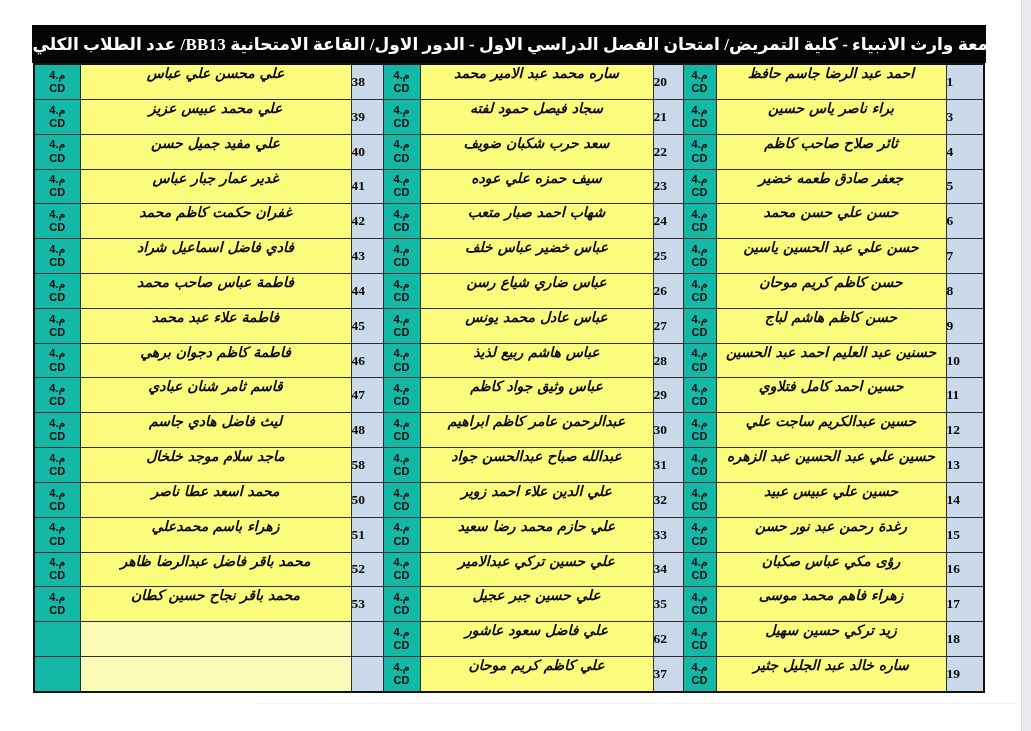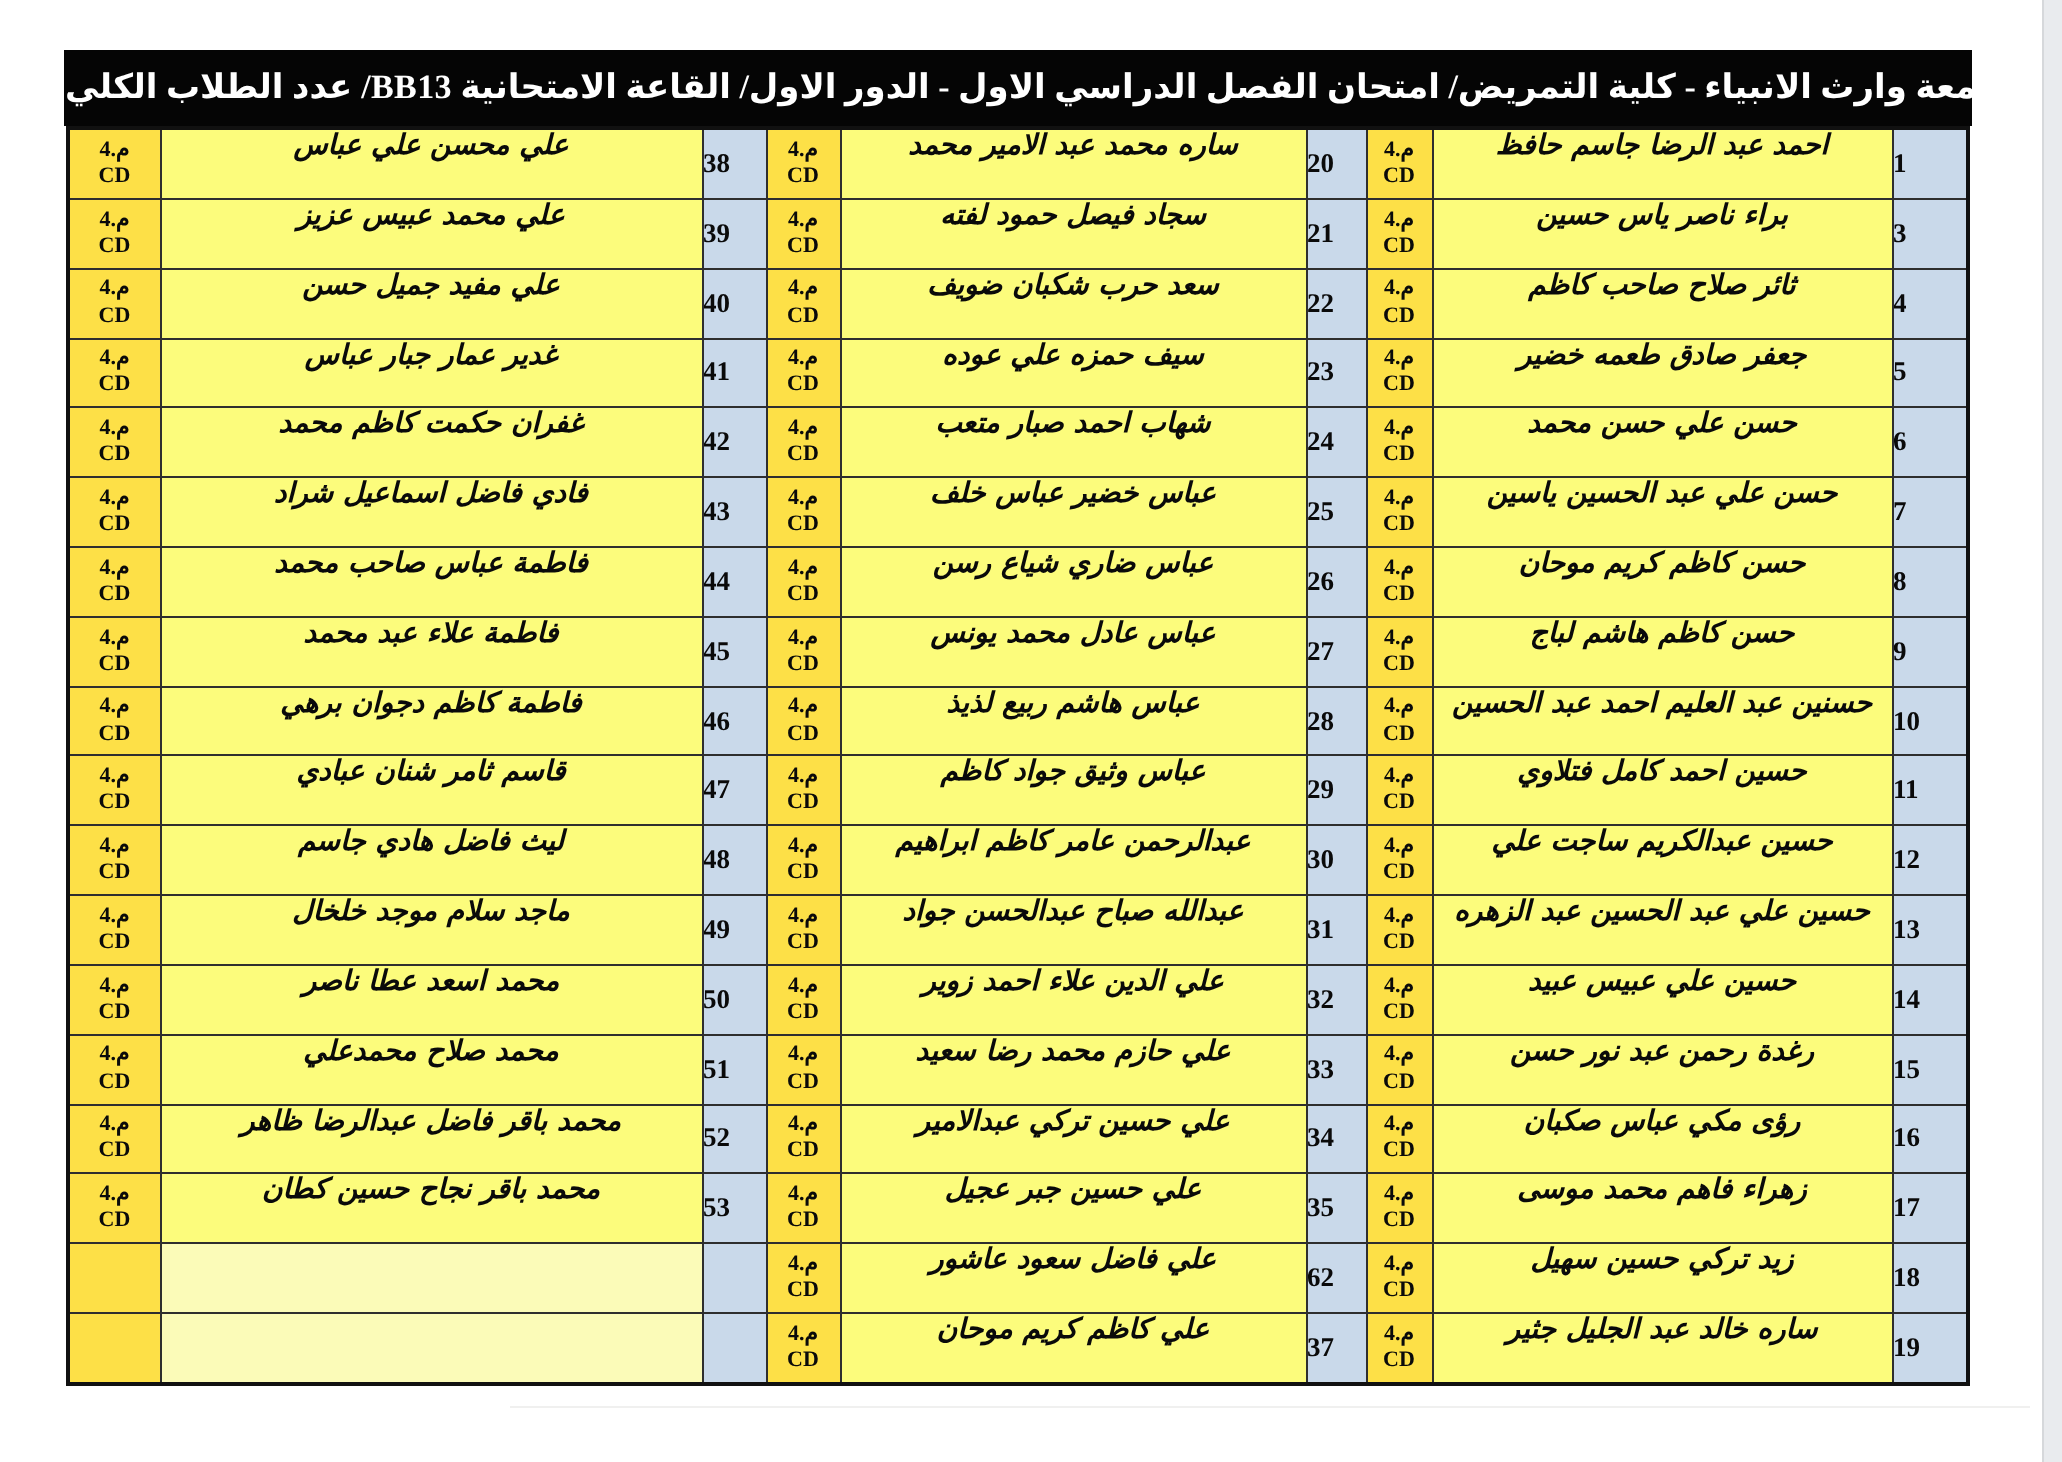--- a/index.html
+++ b/index.html
@@ -29,22 +29,22 @@
     font-weight:bold;font-size:13.5px;color:#0a0a0a;
   }
   td.name{
     background:#fcfc7c;text-align:center;vertical-align:top;
     padding-top:4px;font-weight:bold;font-size:14px;color:#0a0a0a;
     font-family:"DejaVu Sans",sans-serif;
     font-style:italic;
   }
   td.name.empty{background:#fbfbb8;}
   td.badge{
-    background:#fde047;text-align:center;vertical-align:middle;
-    font-family:Liberation Serif, serif;
+    background:#14b8a6;text-align:center;vertical-align:middle;
+    font-family:Liberation Sans, sans-serif;
     font-weight:bold;font-size:11px;line-height:1.2;color:#0a0a0a;
   }
   .edge-strip{
     position:absolute;right:0;top:0;width:9px;height:731px;
     background:#e9ebee;border-left:1px solid #d6d8db;
   }
   .faint-line{
     position:absolute;left:255px;top:703px;width:760px;height:1px;
     background:#f0f0ef;
   }
@@ -306,21 +306,21 @@
       <td class="badge g-right">
             <div class="b1">م.4</div>
             <div class="b2">CD</div>
           </td>
       <td class="no g-middle">31</td>
       <td class="name g-middle">عبدالله صباح عبدالحسن جواد</td>
       <td class="badge g-middle">
             <div class="b1">م.4</div>
             <div class="b2">CD</div>
           </td>
-      <td class="no g-left">49</td>
+      <td class="no g-left">58</td>
       <td class="name g-left">ماجد سلام موجد خلخال</td>
       <td class="badge g-left">
             <div class="b1">م.4</div>
             <div class="b2">CD</div>
           </td>
     </tr>
 
     <tr>
       <td class="no g-right">14</td>
       <td class="name g-right">حسين علي عبيس عبيد</td>
@@ -349,21 +349,21 @@
             <div class="b1">م.4</div>
             <div class="b2">CD</div>
           </td>
       <td class="no g-middle">33</td>
       <td class="name g-middle">علي حازم محمد رضا سعيد</td>
       <td class="badge g-middle">
             <div class="b1">م.4</div>
             <div class="b2">CD</div>
           </td>
       <td class="no g-left">51</td>
-      <td class="name g-left">محمد صلاح محمدعلي</td>
+      <td class="name g-left">زهراء باسم محمدعلي</td>
       <td class="badge g-left">
             <div class="b1">م.4</div>
             <div class="b2">CD</div>
           </td>
     </tr>
 
     <tr>
       <td class="no g-right">16</td>
       <td class="name g-right">رؤى مكي عباس صكبان</td>
       <td class="badge g-right">

